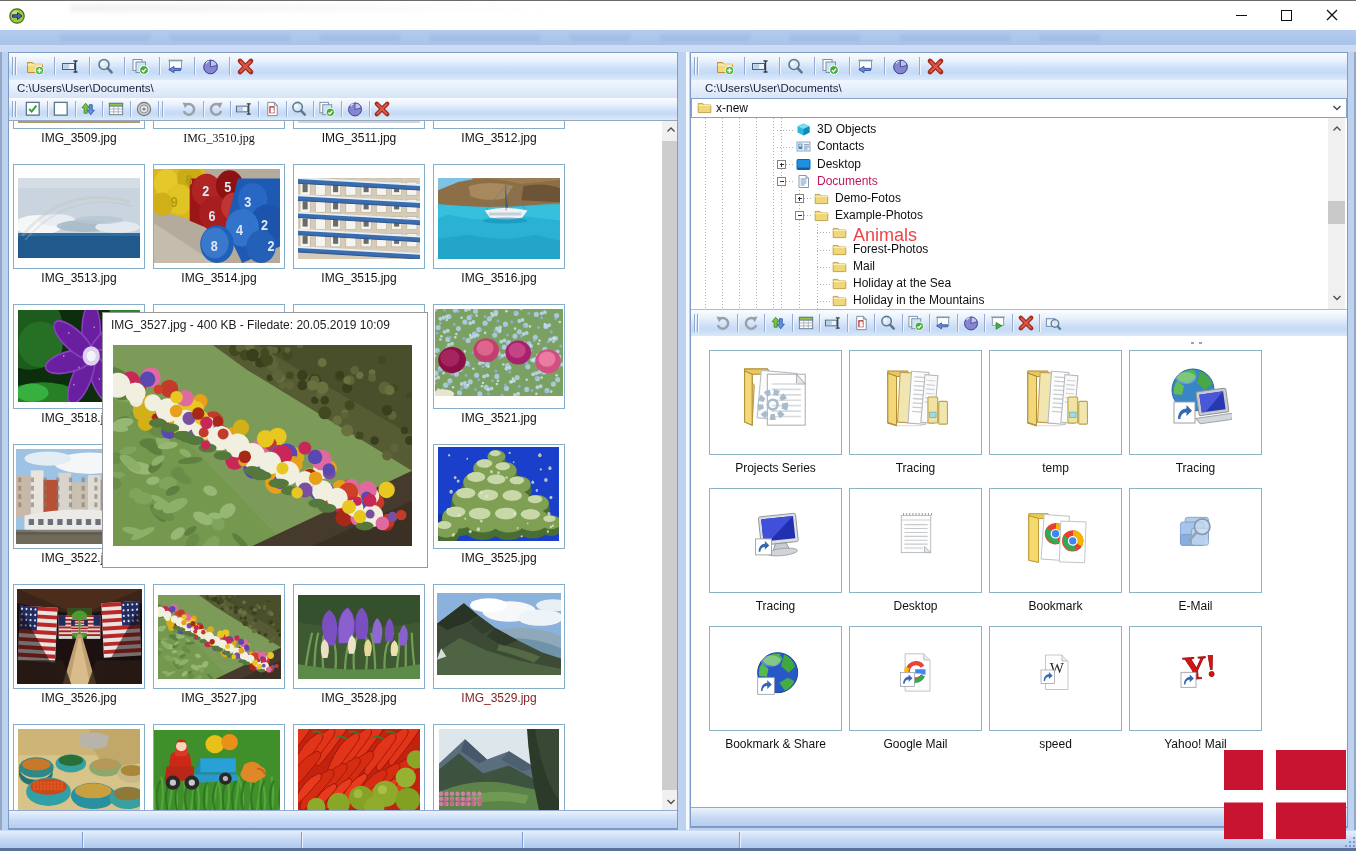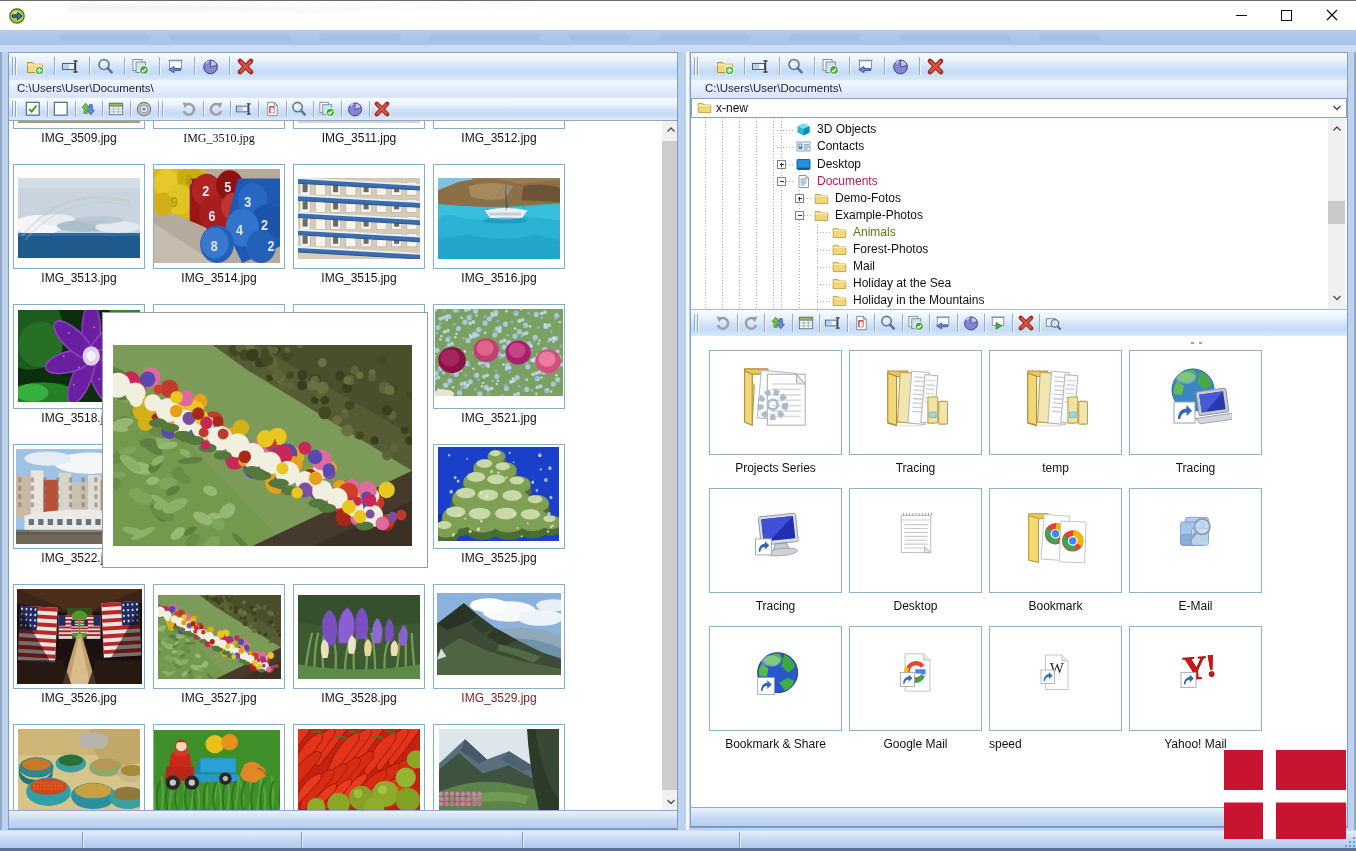--- a/index.html
+++ b/index.html
@@ -1714,21 +1714,21 @@
       </svg>
     </div>
     <div style="left:144px;top:89.80000000000001px;width:300px;height:15px;font-size:12px;color:#101010;">Example-Photos</div>
     <div style="left:126px;top:114.40000000000002px;width:14px;height:1px;background-image:repeating-linear-gradient(90deg,#b0b0b0 0,#b0b0b0 1px,transparent 1px,transparent 3px);"></div>
     <div style="left:141px;top:106.90000000000002px;width:15px;height:15px;">
       <svg width="15" height="15" viewBox="0 0 15 15">
         <path d="M1.2 3.4 h4.6 l1.2 1.6 h6.8 v7.6 H1.2 z" fill="#f0d878" stroke="#bc9c44" stroke-width="0.9"></path>
         <path d="M1.2 5 h12.6 v0.9 H1.2 z" fill="#faf0c0"></path>
       </svg>
     </div>
-    <div style="left:162px;top:106.90000000000002px;width:300px;height:15px;font-size:12px;color:#4d7c0f;">Animals</div>
+    <div style="left:162px;top:106.90000000000002px;width:300px;height:15px;font-size:18px;color:#ef4444;">Animals</div>
     <div style="left:126px;top:131.50000000000003px;width:14px;height:1px;background-image:repeating-linear-gradient(90deg,#b0b0b0 0,#b0b0b0 1px,transparent 1px,transparent 3px);"></div>
     <div style="left:141px;top:124.00000000000003px;width:15px;height:15px;">
       <svg width="15" height="15" viewBox="0 0 15 15">
         <path d="M1.2 3.4 h4.6 l1.2 1.6 h6.8 v7.6 H1.2 z" fill="#f0d878" stroke="#bc9c44" stroke-width="0.9"></path>
         <path d="M1.2 5 h12.6 v0.9 H1.2 z" fill="#faf0c0"></path>
       </svg>
     </div>
     <div style="left:162px;top:124.00000000000003px;width:300px;height:15px;font-size:12px;color:#101010;">Forest-Photos</div>
     <div style="left:126px;top:148.60000000000002px;width:14px;height:1px;background-image:repeating-linear-gradient(90deg,#b0b0b0 0,#b0b0b0 1px,transparent 1px,transparent 3px);"></div>
     <div style="left:141px;top:141.10000000000002px;width:15px;height:15px;">
@@ -2068,21 +2068,21 @@
       <svg width="54" height="54" viewBox="0 0 72 72">
         <path d="M22 12 h22 l8 8 v38 H22 z" fill="#fdfdfd" stroke="#b0b4b8"></path>
         <path d="M44 12 v8 h8" fill="#e8eaec" stroke="#b0b4b8"></path>
         <text x="37" y="36" font-family="Liberation Serif, serif" font-size="20" fill="#222" text-anchor="middle">W</text>
         <g transform="translate(16,32)">
           <rect x="0" y="0" width="18" height="18" fill="#fff" stroke="#9aa0a6"></rect>
           <path d="M3.5 14.5 C3.5 8.5 7 5.5 10.5 5.5 L10.5 2.5 L15.5 7.5 L10.5 12 L10.5 9 C8 9 5.8 10.3 5.3 14.5 z" fill="#3468b4"></path>
         </g>
       </svg>
     </div>
-    <div style="left:298px;top:401px;width:133px;height:15px;font-size:12px;color:#111;">speed</div>
+    <div style="left:298px;top:401px;width:133px;height:15px;text-align:center;font-size:12px;color:#111;">speed</div>
     <div style="left:438px;top:290px;width:133px;height:105px;border:1px solid #8cb4c4;box-sizing:border-box;background:#fff;"></div>
     <div style="left:474.5px;top:308px;width:60px;height:60px;">
       <svg width="60" height="60" viewBox="0 0 72 72">
         <g transform="rotate(-4 36 30)">
           <text x="20" y="42" font-family="Liberation Serif, serif" font-weight="bold" font-size="40" fill="#d41414" stroke="#8c0808" stroke-width="0.8">Y</text>
           <text x="48" y="40" font-family="Liberation Serif, serif" font-weight="bold" font-size="38" fill="#d41414" stroke="#8c0808" stroke-width="0.8">!</text>
         </g>
         <g transform="translate(18,34)">
           <rect x="0" y="0" width="18" height="18" fill="#fff" stroke="#9aa0a6"></rect>
           <path d="M3.5 14.5 C3.5 8.5 7 5.5 10.5 5.5 L10.5 2.5 L15.5 7.5 L10.5 12 L10.5 9 C8 9 5.8 10.3 5.3 14.5 z" fill="#3468b4"></path>
@@ -2101,20 +2101,21 @@
 <div style="left:739px;top:832px;width:1px;height:17px;background:#7f9cce;box-shadow:1px 0 0 #e8f1fb;"></div>
 <div style="left:0px;top:848px;width:1356px;height:3px;background:#5a7099;"></div>
 <div style="left:1345px;top:845px;width:2px;height:2px;background:#7d97c4;"></div>
 <div style="left:1349px;top:845px;width:2px;height:2px;background:#7d97c4;"></div>
 <div style="left:1349px;top:841px;width:2px;height:2px;background:#7d97c4;"></div>
 <div style="left:1353px;top:845px;width:2px;height:2px;background:#7d97c4;"></div>
 <div style="left:1353px;top:841px;width:2px;height:2px;background:#7d97c4;"></div>
 <div style="left:1353px;top:837px;width:2px;height:2px;background:#7d97c4;"></div>
 <div style="left:102px;top:312px;width:326px;height:256px;">
     <div style="left:0px;top:0px;width:326px;height:256px;background:#fff;border:1px solid #999;box-sizing:border-box;"></div>
+    <div style="left:9px;top:6px;width:310px;height:15px;font-size:12px;color:#1c1c1c;">IMG_3527.jpg - 400 KB - Filedate: 20.05.2019 10:09</div>
     <div style="left:11px;top:33px;width:299px;height:201px;">
       <svg width="299" height="201" viewBox="0 0 120 80" preserveAspectRatio="none">
         <rect width="120" height="80" fill="#7d9b58"></rect>
         <path d="M40 0 H120 V50 L54 10 z" fill="#555b33"></path>
         <path d="M58 0 H120 V36 L68 6 z" fill="#494f2b"></path>
         <circle cx="81" cy="14" r="2.5" fill="#393e1c"></circle>
         <circle cx="81" cy="22" r="1.5" fill="#393e1c"></circle>
         <circle cx="93" cy="27" r="1.3" fill="#6a7040"></circle>
         <circle cx="58" cy="6" r="2.4" fill="#5e6438"></circle>
         <circle cx="91" cy="13" r="1.8" fill="#42481f"></circle>

